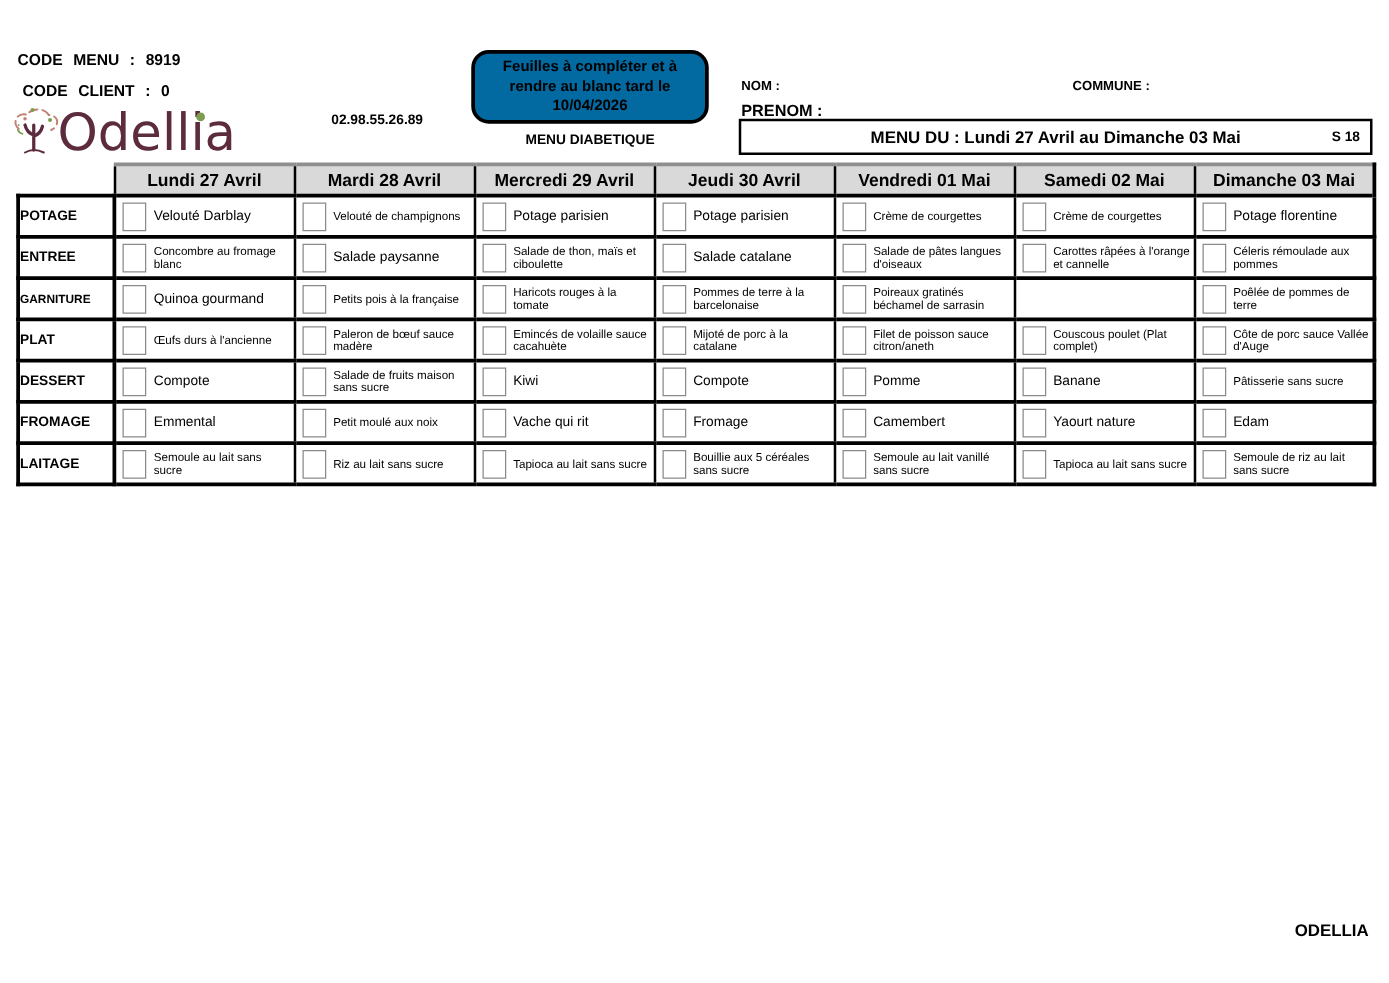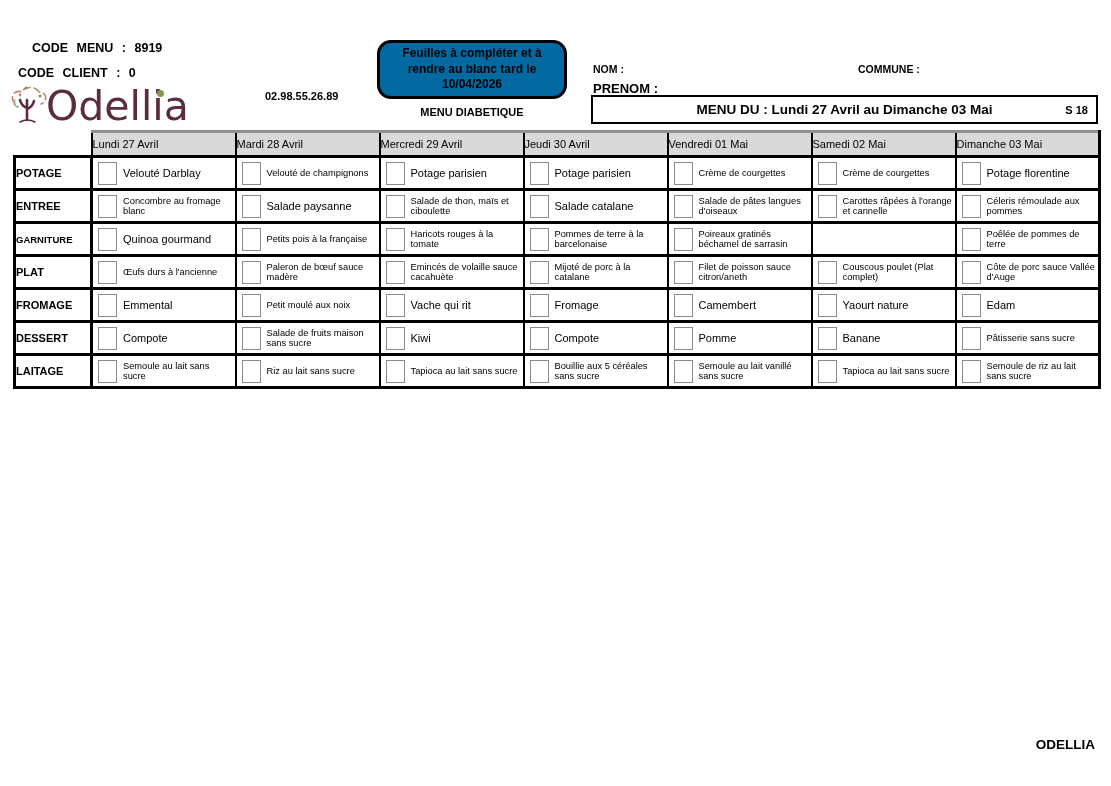--- a/index.html
+++ b/index.html
@@ -1,21 +1,21 @@
 <!DOCTYPE html>
 <html><head>
 <meta charset="utf-8">
 <style>
   html,body{margin:0;padding:0;background:#fff;}
   .page{position:relative;width:1111px;height:786px;background:#ffffff;
         font-family:"Liberation Sans",sans-serif;color:#000;overflow:hidden;}
   .abs{position:absolute;}
 
   
-  #code-menu{left:32px;top:41px;font-size:12.5px;font-weight:bold;word-spacing:5px;}
+  #code-menu{left:14px;top:41px;font-size:12.5px;font-weight:bold;word-spacing:5px;}
   #code-client{left:18px;top:66px;font-size:12.5px;font-weight:bold;word-spacing:5px;}
   #logo{left:6px;top:84px;width:210px;height:46px;}
   #logo-text{position:absolute;left:40px;top:-2px;font-size:41px;color:#5c2b3d;
              font-family:"DejaVu Sans",sans-serif;letter-spacing:0px;}
   #logo-idot{position:absolute;left:151px;top:6px;width:7px;height:7px;border-radius:50%;background:#7d9c52;}
   #phone{left:265px;top:90px;font-size:11px;font-weight:bold;}
 
   
   #notice-box{left:377px;top:40px;width:184px;height:53px;border:3px solid #000;border-radius:14px;
               display:flex;flex-direction:column;align-items:center;justify-content:center;
@@ -35,21 +35,21 @@
   #banner-week{position:absolute;right:8px;top:0;bottom:0;display:flex;align-items:center;
                font-size:11px;font-weight:bold;}
 
   
   #menu-table{position:absolute;left:13px;top:130px;border-collapse:collapse;table-layout:fixed;}
   #menu-table col.label-col{width:77px;}
   #menu-table col.day-col{width:144px;}
   #menu-table th,#menu-table td{padding:0;}
   th.corner{border:none;background:#fff;}
   th.day{height:22px;background:#d9d9d9;border:2px solid #000;border-top:3px solid #8f8f8f;
-         font-size:11px;font-weight:normal;text-align:left;}
+         font-size:14px;font-weight:bold;text-align:center;}
   th.day:last-child{border-right:3px solid #000;}
   th.rowlabel{height:30px;border:3px solid #000;font-size:11px;font-weight:bold;text-align:left;
               padding-left:6px;background:#fff;}
   th.rowlabel.small{font-size:9.5px;}
   td.cell{height:30px;border-top:3px solid #000;border-bottom:3px solid #000;
           border-left:2px solid #000;border-right:2px solid #000;background:#fff;}
   td.cell:last-child{border-right:3px solid #000;}
   td.cell .inner{display:flex;align-items:center;gap:6px;padding:1px 2px 1px 5px;}
   .cb{width:19px;height:23px;border:1px solid #8a8a8a;background:#fff;flex:0 0 auto;box-sizing:border-box;}
   .item{font-size:11px;line-height:1.12;text-align:left;}
@@ -294,20 +294,65 @@
             </div>
           </td>
           <td class="cell">
             <div class="inner">
               <div class="cb"></div>
               <span class="item small">Côte de porc sauce Vallée d'Auge</span>
             </div>
           </td>
         </tr>
         <tr>
+          <th class="rowlabel">DESSERT</th>
+          <td class="cell">
+            <div class="inner">
+              <div class="cb"></div>
+              <span class="item">Compote</span>
+            </div>
+          </td>
+          <td class="cell">
+            <div class="inner">
+              <div class="cb"></div>
+              <span class="item small">Salade de fruits maison sans sucre</span>
+            </div>
+          </td>
+          <td class="cell">
+            <div class="inner">
+              <div class="cb"></div>
+              <span class="item">Kiwi</span>
+            </div>
+          </td>
+          <td class="cell">
+            <div class="inner">
+              <div class="cb"></div>
+              <span class="item">Compote</span>
+            </div>
+          </td>
+          <td class="cell">
+            <div class="inner">
+              <div class="cb"></div>
+              <span class="item">Pomme</span>
+            </div>
+          </td>
+          <td class="cell">
+            <div class="inner">
+              <div class="cb"></div>
+              <span class="item">Banane</span>
+            </div>
+          </td>
+          <td class="cell">
+            <div class="inner">
+              <div class="cb"></div>
+              <span class="item small">Pâtisserie sans sucre</span>
+            </div>
+          </td>
+        </tr>
+        <tr>
           <th class="rowlabel">FROMAGE</th>
           <td class="cell">
             <div class="inner">
               <div class="cb"></div>
               <span class="item">Emmental</span>
             </div>
           </td>
           <td class="cell">
             <div class="inner">
               <div class="cb"></div>
@@ -335,65 +380,20 @@
           <td class="cell">
             <div class="inner">
               <div class="cb"></div>
               <span class="item">Yaourt nature</span>
             </div>
           </td>
           <td class="cell">
             <div class="inner">
               <div class="cb"></div>
               <span class="item">Edam</span>
-            </div>
-          </td>
-        </tr>
-        <tr>
-          <th class="rowlabel">DESSERT</th>
-          <td class="cell">
-            <div class="inner">
-              <div class="cb"></div>
-              <span class="item">Compote</span>
-            </div>
-          </td>
-          <td class="cell">
-            <div class="inner">
-              <div class="cb"></div>
-              <span class="item small">Salade de fruits maison sans sucre</span>
-            </div>
-          </td>
-          <td class="cell">
-            <div class="inner">
-              <div class="cb"></div>
-              <span class="item">Kiwi</span>
-            </div>
-          </td>
-          <td class="cell">
-            <div class="inner">
-              <div class="cb"></div>
-              <span class="item">Compote</span>
-            </div>
-          </td>
-          <td class="cell">
-            <div class="inner">
-              <div class="cb"></div>
-              <span class="item">Pomme</span>
-            </div>
-          </td>
-          <td class="cell">
-            <div class="inner">
-              <div class="cb"></div>
-              <span class="item">Banane</span>
-            </div>
-          </td>
-          <td class="cell">
-            <div class="inner">
-              <div class="cb"></div>
-              <span class="item small">Pâtisserie sans sucre</span>
             </div>
           </td>
         </tr>
         <tr>
           <th class="rowlabel">LAITAGE</th>
           <td class="cell">
             <div class="inner">
               <div class="cb"></div>
               <span class="item small">Semoule au lait sans sucre</span>
             </div>

